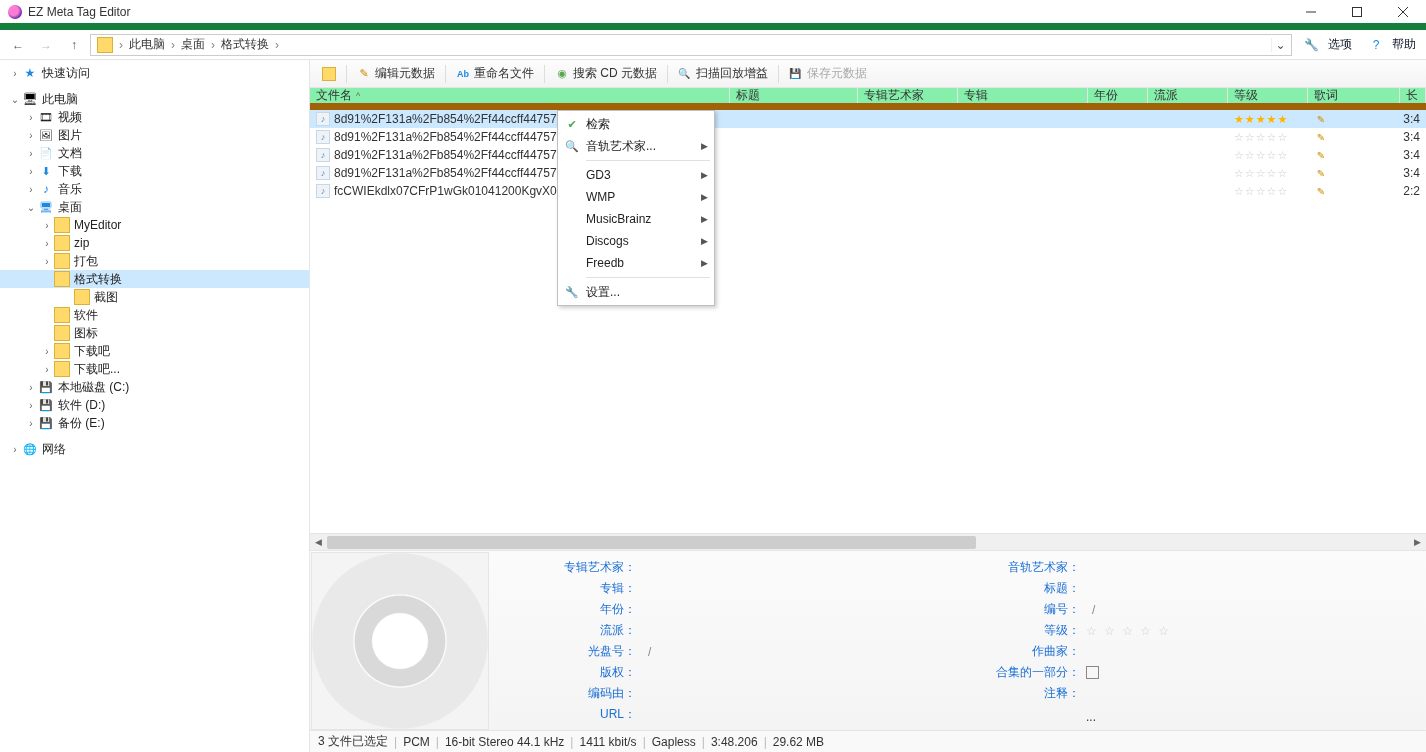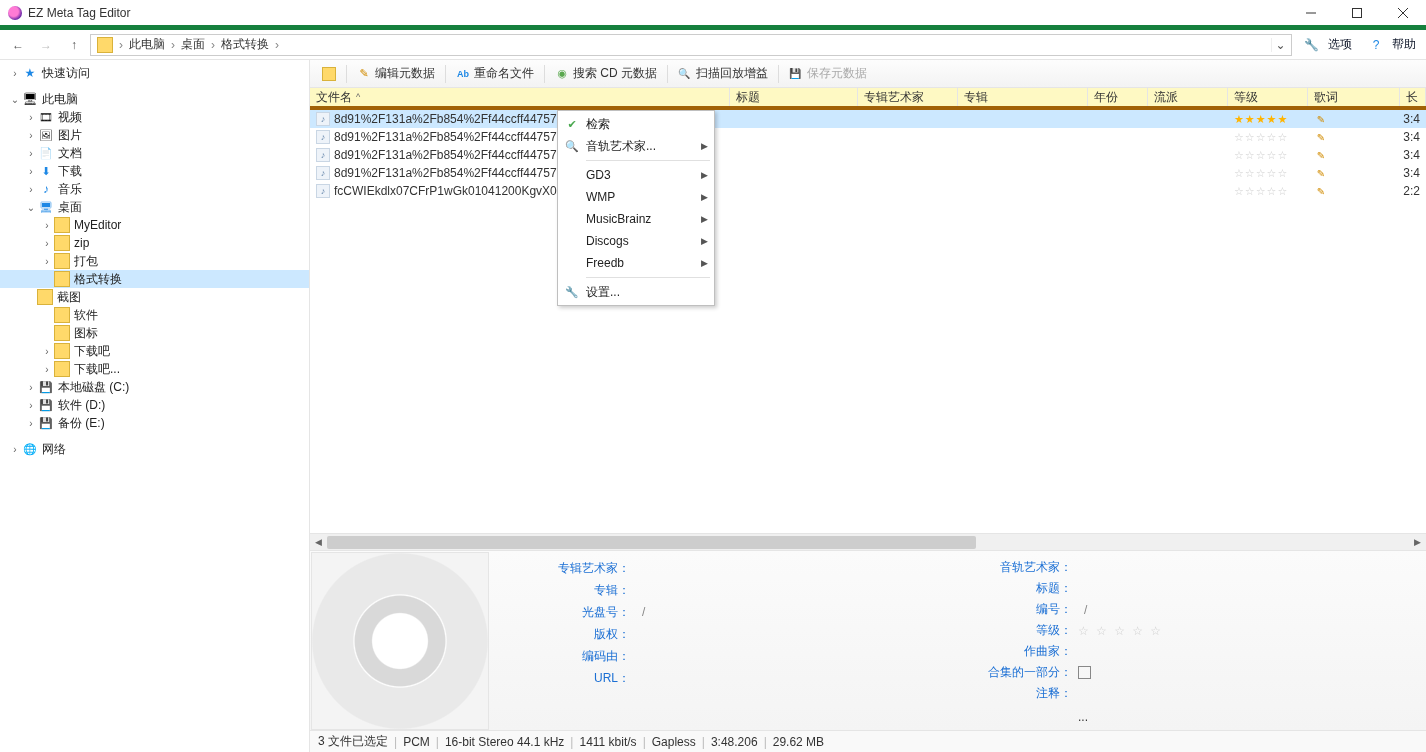--- a/index.html
+++ b/index.html
@@ -1,17 +1,17 @@
 <!DOCTYPE html>
 <html><head>
 <meta charset="utf-8">
 <style>
 * { margin: 0; padding: 0; box-sizing: border-box; font-family: "Microsoft YaHei", "Segoe UI", sans-serif; font-size: 12px; }
 body { width: 1426px; height: 752px; background: #fff; overflow: hidden; display: flex; flex-direction: column; }
-.titlebar { height: 30px; display: flex; align-items: center; padding: 0 0 0 8px; border-bottom: 5px solid #15803d; }
+.titlebar { height: 30px; display: flex; align-items: center; padding: 0 0 0 8px; border-bottom: 7px solid #15803d; }
 .titlebar .logo { width: 14px; height: 14px; background: radial-gradient(circle at 40% 40%, #ff7bd5 40%, #6d2aa8 70%); border-radius: 50%; margin-right: 6px; }
 .titlebar .title { flex: 1; color: #333; }
 .winbtns { display: flex; }
 .winbtn { width: 46px; height: 30px; display: flex; align-items: center; justify-content: center; color: #333; }
 .winbtn svg { width: 10px; height: 10px; }
 .navbar { height: 30px; display: flex; align-items: center; padding: 0 6px; gap: 4px; border-bottom: 1px solid #e5e5e5; }
 .navbtn { width: 24px; height: 24px; display: flex; align-items: center; justify-content: center; color: #555; }
 .navbtn.disabled { color: #bbb; }
 .addrbox { flex: 1; height: 22px; border: 1px solid #ccc; display: flex; align-items: center; padding: 0 2px; }
 .addr-icon { width: 16px; height: 16px; background: #ffd96a; border: 1px solid #d9b23b; margin: 0 4px; }
@@ -44,21 +44,21 @@
 .tbtn { height: 22px; display: flex; align-items: center; padding: 0 6px; gap: 4px; color: #333; border-radius: 2px; }
 .tbtn.disabled { color: #aaa; }
 .tsep { width: 1px; height: 18px; background: #ddd; margin: 0 2px; }
 .tb-ico { width: 14px; height: 14px; display:inline-flex; align-items:center; justify-content:center; font-size:11px;}
 .tb-ico.fold { background: #ffd96a; border: 1px solid #d9b23b; }
 .tb-ico.edit::before { content:"✎"; color:#d18b00;}
 .tb-ico.ren::before { content:"Ab"; font-size:9px; color:#1e88e5; font-weight:bold;}
 .tb-ico.cd::before { content:"◉"; color:#5aa84f;}
 .tb-ico.scan::before { content:"🔍"; font-size:10px;}
 .tb-ico.save::before { content:"💾"; font-size:10px;}
-.filehdr { height: 22px; display: flex; border-bottom: 4px solid #a16207; background: #fef9c3; }
+.filehdr { height: 22px; display: flex; border-bottom: 7px solid #a16207; background: #86efac; }
 .hcol { border-right: 1px solid #e5e5e5; padding: 3px 6px; color: #333; display:flex; align-items:center; gap:4px; overflow:hidden;}
 .sort-caret { font-size:9px; color:#666;}
 .files { flex: 1; overflow: auto; position: relative; }
 .frow { height: 18px; display: flex; align-items: center; }
 .frow.selected { background: #cce8ff; }
 .fcell { padding: 0 6px; overflow: hidden; white-space: nowrap; color:#333; display:flex; align-items:center; gap:4px;}
 .mus-ico { width:14px; height:14px; background:#eef3f9; border:1px solid #c9d6e4; display:inline-flex; align-items:center; justify-content:center; font-size:9px; color:#6b89ad;}
 .stars { color:#ffb400; letter-spacing:1px; font-size:11px;}
 .stars.empty { color:#d0d0d0;}
 .lyric-ico { width:14px; height:14px; display:inline-flex; align-items:center; justify-content:center; font-size:10px; color:#d18b00;}
@@ -67,21 +67,21 @@
 .ctxrow .ci { width:20px; display:flex; justify-content:center; font-size:11px;}
 .ctxrow .clab { flex:1; padding-left:4px;}
 .ctxrow .arrow { font-size:9px; color:#555;}
 .ctxsep { height:1px; background:#e0e0e0; margin:3px 4px 3px 28px;}
 .hscroll { height: 17px; background: #f0f0f0; border-top: 1px solid #e5e5e5; display:flex; align-items:center;}
 .hscroll .arrow { width:17px; text-align:center; color:#666; font-size:9px;}
 .hscroll .track { flex:1; position:relative; height:17px;}
 .hscroll .thumb { position:absolute; left:0; top:2px; height:13px; width:60%; background:#cdcdcd; border-radius:2px;}
 .detail { height: 180px; border-top: 1px solid #e5e5e5; display: flex; background: linear-gradient(#fbfbfb,#f4f4f4); }
 .art { width: 178px; height: 178px; margin: 1px; background: radial-gradient(circle at center, #fff 22%, #d9d9d9 23%, #d9d9d9 36%, #fff 37%, #e9e9e9 38%, #e9e9e9 70%, #f4f4f4 71%); border:1px solid #e5e5e5;}
-.meta { flex:1; display:flex; padding:8px 26px;}
+.meta { flex:1; display:flex; padding:8px 16px;margin-left:16px;}
 .mcol { flex:1; display:flex; flex-direction:column; gap:4px;}
 .mrow { display:flex; height:18px; align-items:center;}
 .mlab { width: 120px; text-align:right; color:#1b6fd4; padding-right:6px;}
 .mval { color:#333; }
 .mval .slash { color:#888; padding:0 6px;}
 .mstars { color:#d0d0d0; letter-spacing:2px;}
 .mcheck { width:13px; height:13px; border:1px solid #888;}
 .status { height: 22px; border-top: 1px solid #e5e5e5; display:flex; align-items:center; padding:0 8px; gap:6px; color:#333; background:#f9f9f9;}
 .status .sep { color:#bbb;}
 </style>
@@ -190,21 +190,21 @@
     <div class="tree-row" style="padding-left:40px">
         <span class="exp">›</span>
         <span class="ticon folder"></span>
         <span class="tlabel">打包</span>
       </div>
     <div class="tree-row selected" style="padding-left:40px">
         <span class="exp hidden">›</span>
         <span class="ticon folder"></span>
         <span class="tlabel">格式转换</span>
       </div>
-    <div class="tree-row" style="padding-left:23px">
+    <div class="tree-row" style="padding-left:60px">
         <span class="exp hidden">›</span>
         <span class="ticon folder"></span>
         <span class="tlabel">截图</span>
       </div>
     <div class="tree-row" style="padding-left:40px">
         <span class="exp hidden">›</span>
         <span class="ticon folder"></span>
         <span class="tlabel">软件</span>
       </div>
     <div class="tree-row" style="padding-left:40px">
@@ -455,20 +455,26 @@
     <div class="detail">
       <div class="art"></div>
       <div class="meta">
         <div class="mcol">
           <div class="mrow">
               <span class="mlab">专辑艺术家：</span>
               <span class="mval"></span>
             </div>
           <div class="mrow">
               <span class="mlab">专辑：</span>
+            </div>
+          <div class="mrow">
+              <span class="mlab">年份：</span>
+            </div>
+          <div class="mrow">
+              <span class="mlab">流派：</span>
             </div>
           <div class="mrow">
               <span class="mlab">光盘号：</span>
               <span class="mval"><span class="slash">/</span></span>
             </div>
           <div class="mrow">
               <span class="mlab">版权：</span>
             </div>
           <div class="mrow">
               <span class="mlab">编码由：</span>

